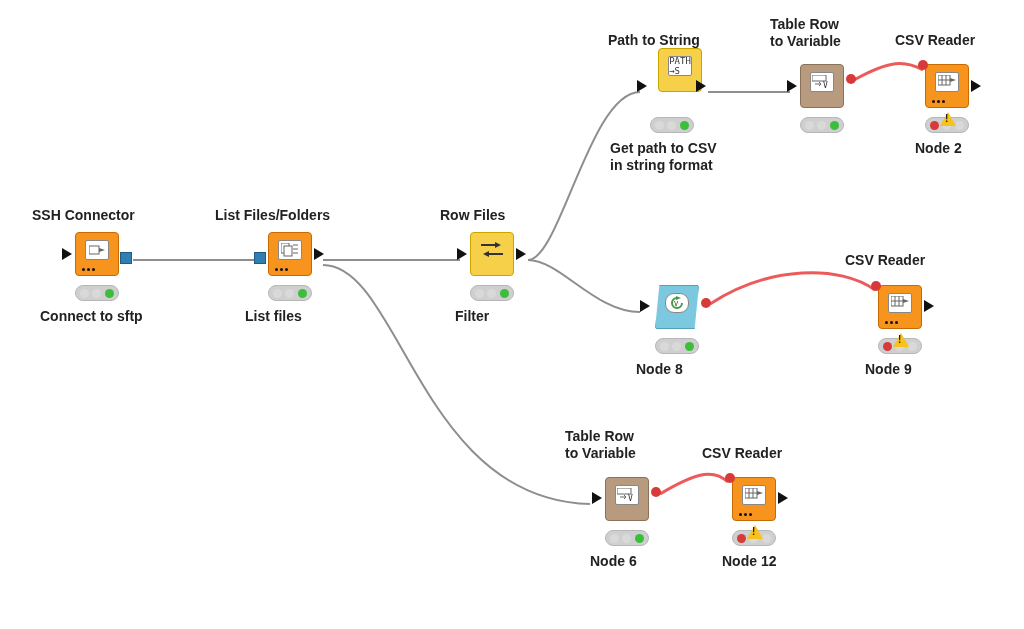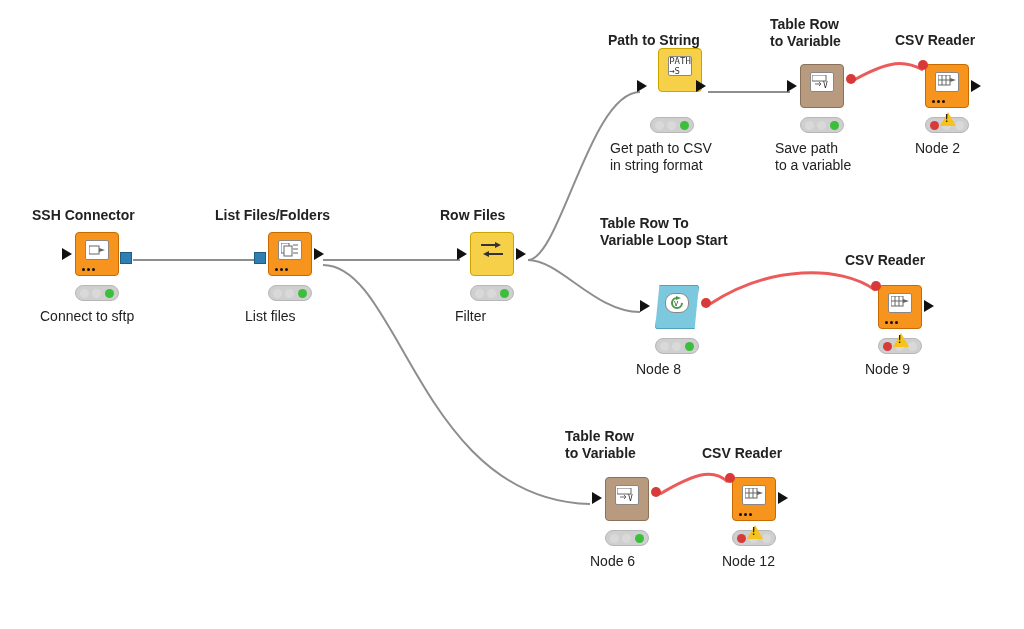--- a/index.html
+++ b/index.html
@@ -19,21 +19,21 @@
     height: 629px;
   }
   .node-title, .node-caption {
     position: absolute;
     text-align: left;
     font-weight: bold;
     line-height: 1.2;
     white-space: pre;
   }
   .node-caption {
-    font-weight: normal;
+    font-weight: bold;
   }
   .node-icon {
     position: absolute;
     width: 44px;
     height: 44px;
     border-radius: 4px;
     box-sizing: border-box;
     display: flex;
     align-items: center;
     justify-content: center;
@@ -279,22 +279,20 @@
       </svg>
     </div>
   </div>
   <div class="port in" style="left:787px; top:80px;"></div>
   <div class="var-port" style="left:846px; top:74px;"></div>
   <div class="status" style="left:800px; top:117px;">
     <div class="light"></div>
       <div class="light"></div>
       <div class="light green"></div>
   </div>
-  <div class="node-caption" style="left:775px; top:140px; width:110px;">Save path
-to a variable</div>
 
   <div class="node-title" style="left:895px; top:32px; width:110px;">CSV Reader</div>
   <div class="node-icon orange" style="left:925px; top:64px;">
     <div class="glyph">
       <svg width="18" height="14" viewBox="0 0 18 14">
         <rect x="0" y="0" width="12" height="10" fill="#fff" stroke="#666"></rect>
         <line x1="4" y1="0" x2="4" y2="10" stroke="#666"></line>
         <line x1="8" y1="0" x2="8" y2="10" stroke="#666"></line>
         <line x1="0" y1="5" x2="12" y2="5" stroke="#666"></line>
         <polygon points="12,3 18,5 12,7" fill="#666"></polygon>
@@ -309,22 +307,20 @@
   <div class="var-port" style="left:918px; top:60px;"></div>
   <div class="port out" style="left:971px; top:80px;"></div>
   <div class="status" style="left:925px; top:117px;">
     <div class="light red"></div>
       <div class="light"></div>
       <div class="light"></div>
   </div>
   <div class="warn-triangle" style="left:940px; top:112px;"></div>
   <div class="node-caption" style="left:915px; top:140px; width:70px;">Node 2</div>
 
-  <div class="node-title" style="left:600px; top:215px; width:160px;">Table Row To
-Variable Loop Start</div>
   <div class="node-icon blue-loop" style="left:655px; top:285px;">
     <div class="glyph" style="border-radius:9px;">
       <svg width="16" height="14" viewBox="0 0 16 14">
         <path d="M 13 7 A 5 5 0 1 1 8 2" fill="none" stroke="#4a9a45" stroke-width="2"></path>
         <polygon points="7,0 12,2 7,4" fill="#4a9a45"></polygon>
         <text x="5" y="10" font-size="7" fill="#333">V</text>
       </svg>
     </div>
   </div>
   <div class="port in" style="left:640px; top:300px;"></div>

